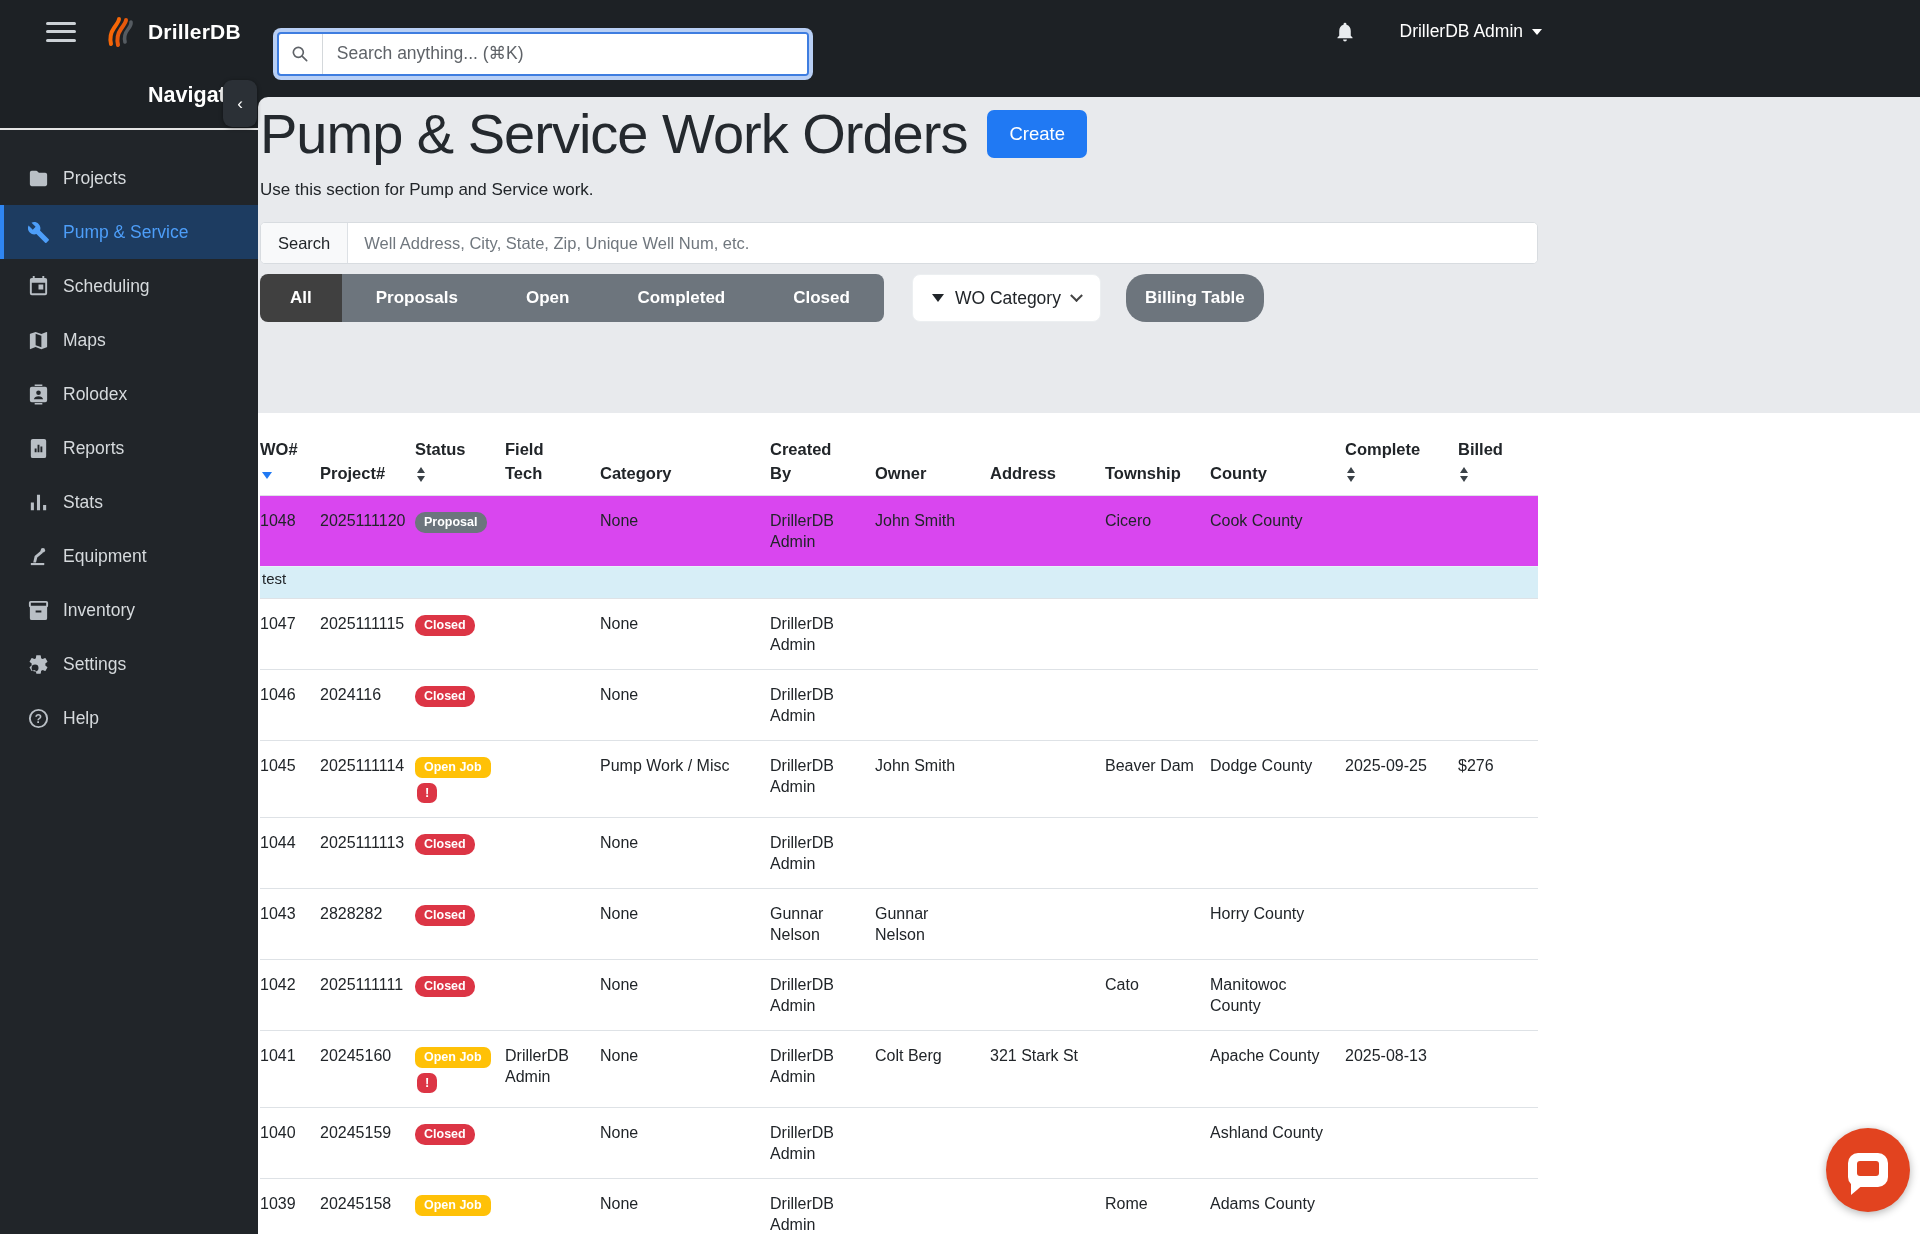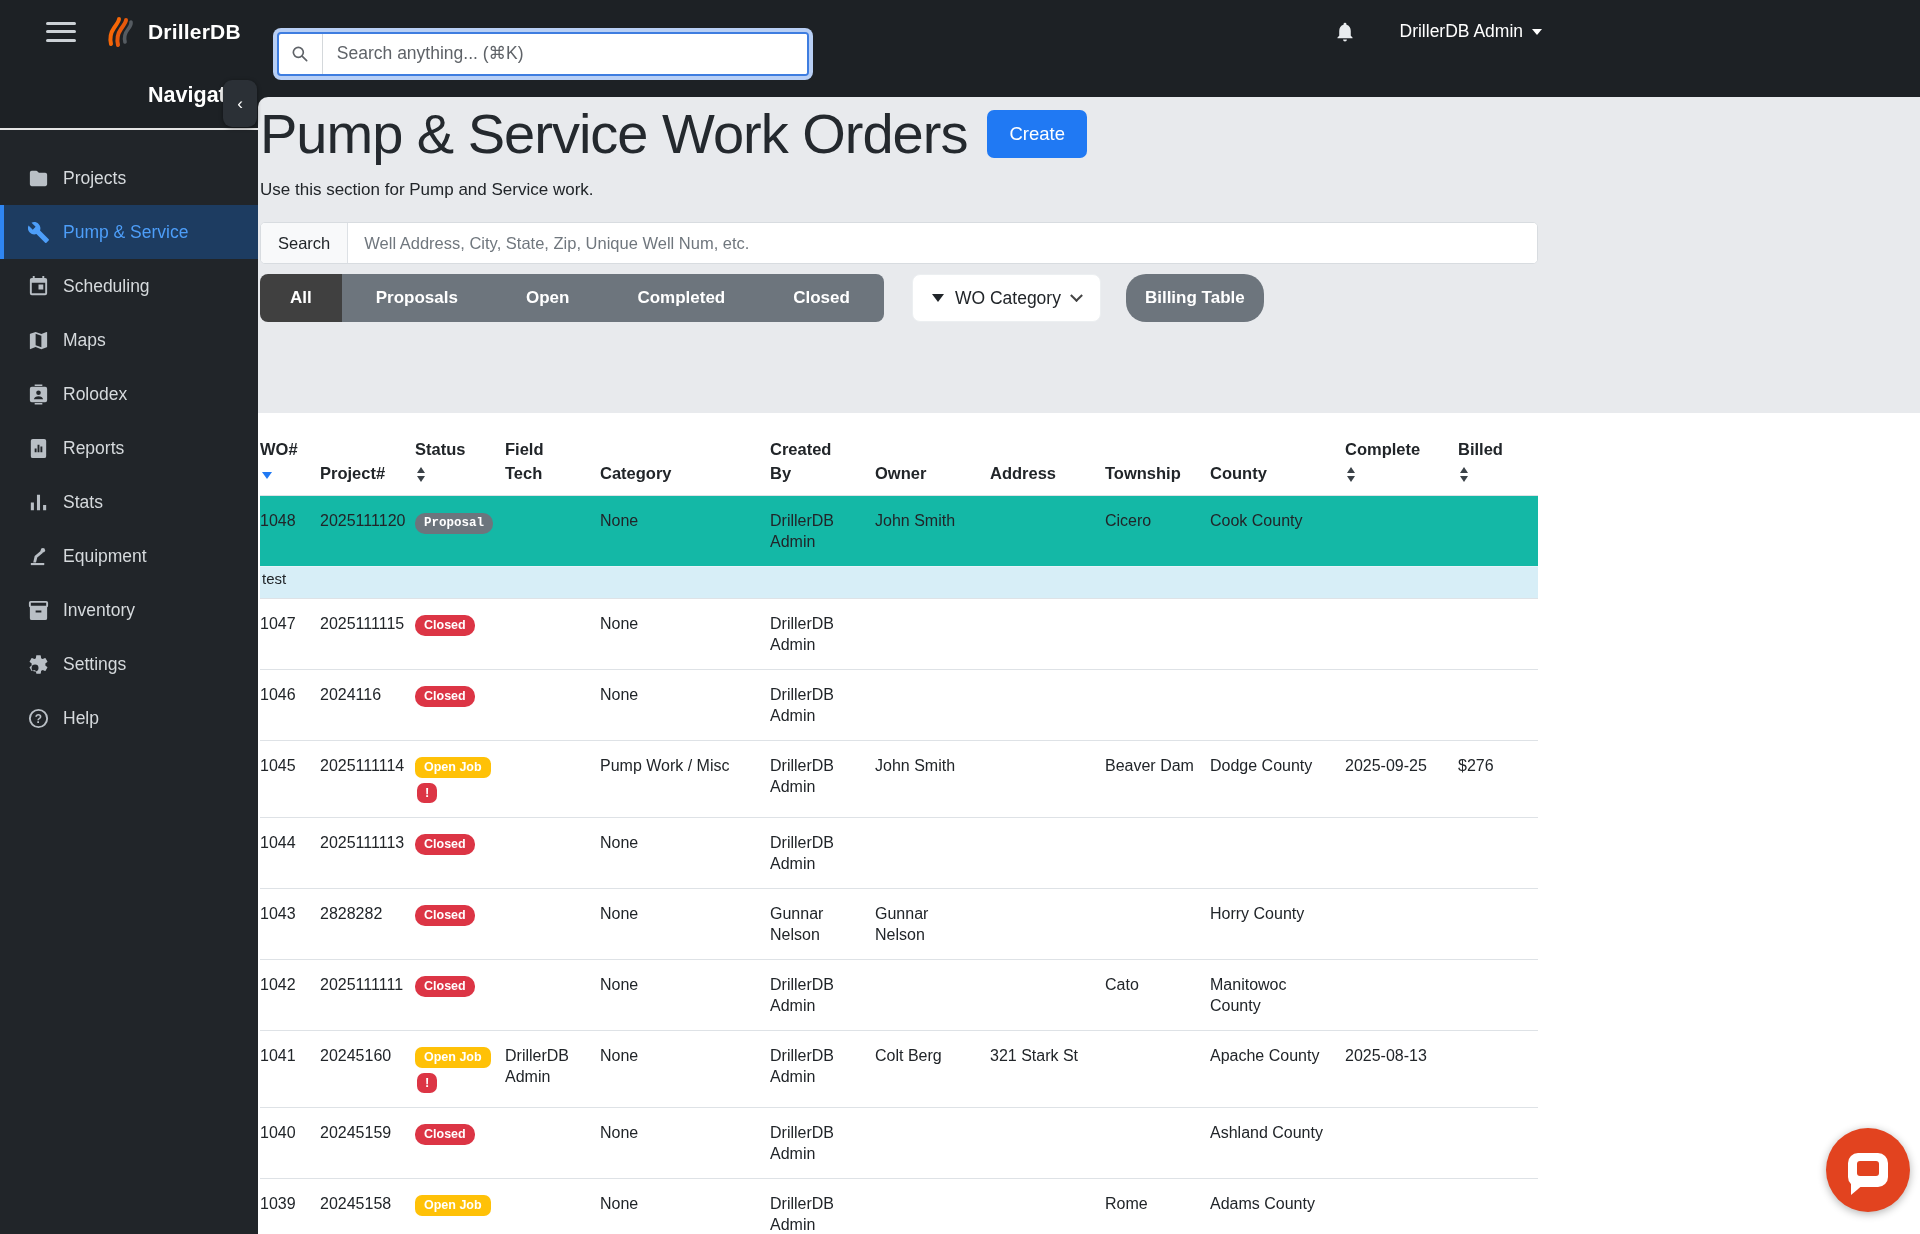--- a/index.html
+++ b/index.html
@@ -80,27 +80,27 @@
   th { text-align: left; padding: 24px 8px 10px 0; font-size: 16.5px; color: #212529; vertical-align: top; }
   th .l { height: 24px; line-height: 24px; display: flex; align-items: center; gap: 2px; font-weight: 700; }
   .sort-desc { display: inline-block; width: 0; height: 0; border-left: 5px solid transparent; border-right: 5px solid transparent; border-top: 7px solid #2079f3; margin-top: 4px; }
   .sort-both { display: inline-flex; flex-direction: column; gap: 3px; margin-top: 2px; }
   .sort-both i { display: block; width: 0; height: 0; border-left: 4.5px solid transparent; border-right: 4.5px solid transparent; }
   .sort-both i.up { border-bottom: 6px solid #3b4248; }
   .sort-both i.dn { border-top: 6px solid #3b4248; }
 
   td { padding: 14px 8px 14px 0; font-size: 16px; line-height: 21px; vertical-align: top; color: #212529; }
   tbody tr.row { border-top: 1px solid #dee2e6; background: #fff; }
-  tbody tr.row.hl { background: #14b8a6; }
+  tbody tr.row.hl { background: #d946ef; }
   tbody tr.note-row { background: #fff; border-top: 1px solid #eef1f3; }
   tbody tr.note-row.hl { background: #d7eef7; border-top: 1px solid #e6f3f8; }
   tbody tr.note-row td { padding: 1px 0 9px 2px; font-size: 15px; }
 
   .badge { display: inline-block; color: #fff; font-size: 12.5px; font-weight: 700; padding: 3px 9px 4px; border-radius: 10px; line-height: 14px; white-space: nowrap; }
-  .badge.proposal { background: #6c757d; font-family: Liberation Mono, monospace; }
+  .badge.proposal { background: #6c757d; }
   .badge.closed { background: #dc3545; }
   .badge.open { background: #ffc107; border-radius: 7px; }
   .alert-badge { display: block; width: fit-content; background: #dc3545; color: #fff; font-size: 13px; font-weight: 700; line-height: 15px; padding: 2px 8px 3px; border-radius: 7px; margin: 5px 0 0 2px; }
 
   
   .chat-fab { position: fixed; right: 10px; bottom: 22px; width: 84px; height: 84px; border-radius: 50%; background: #e2431f; border: 0; display: flex; align-items: center; justify-content: center; z-index: 40; box-shadow: 0 2px 8px rgba(0,0,0,.3); }
   .chat-bubble { position: relative; width: 40px; height: 34px; background: #fff; border-radius: 10px; }
   .chat-hole { position: absolute; left: 9px; top: 8px; width: 22px; height: 15px; background: #e2431f; border-radius: 3px; }
   .chat-tail { position: absolute; left: 3px; bottom: -8px; width: 0; height: 0; border-top: 11px solid #fff; border-right: 13px solid transparent; }
 </style>

